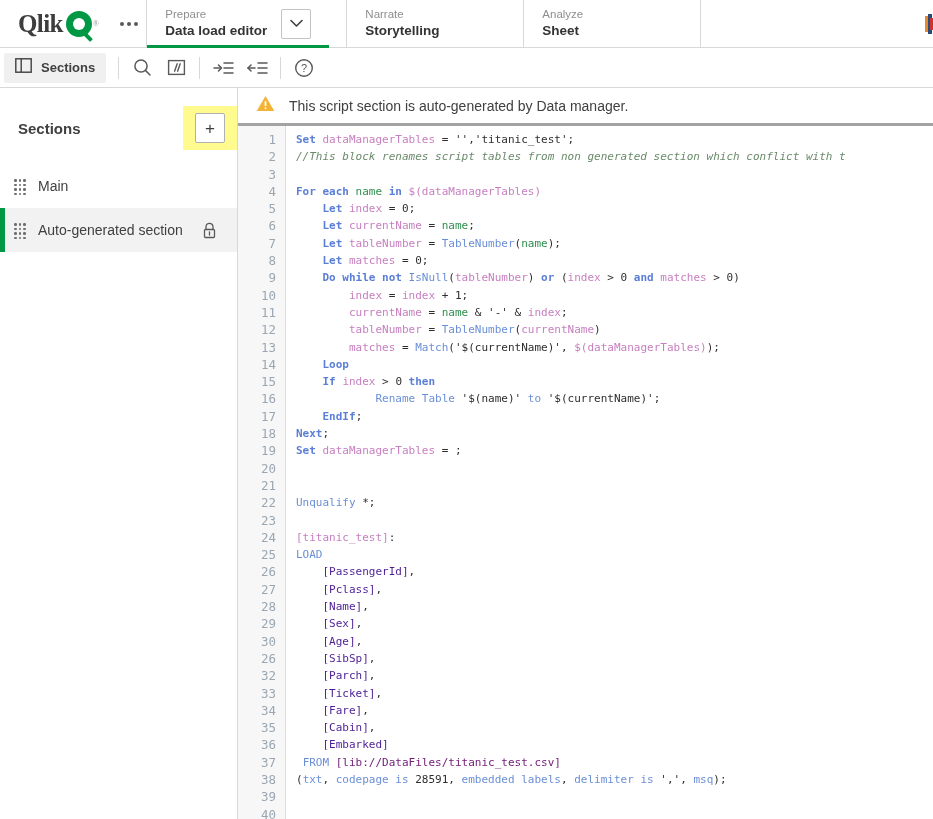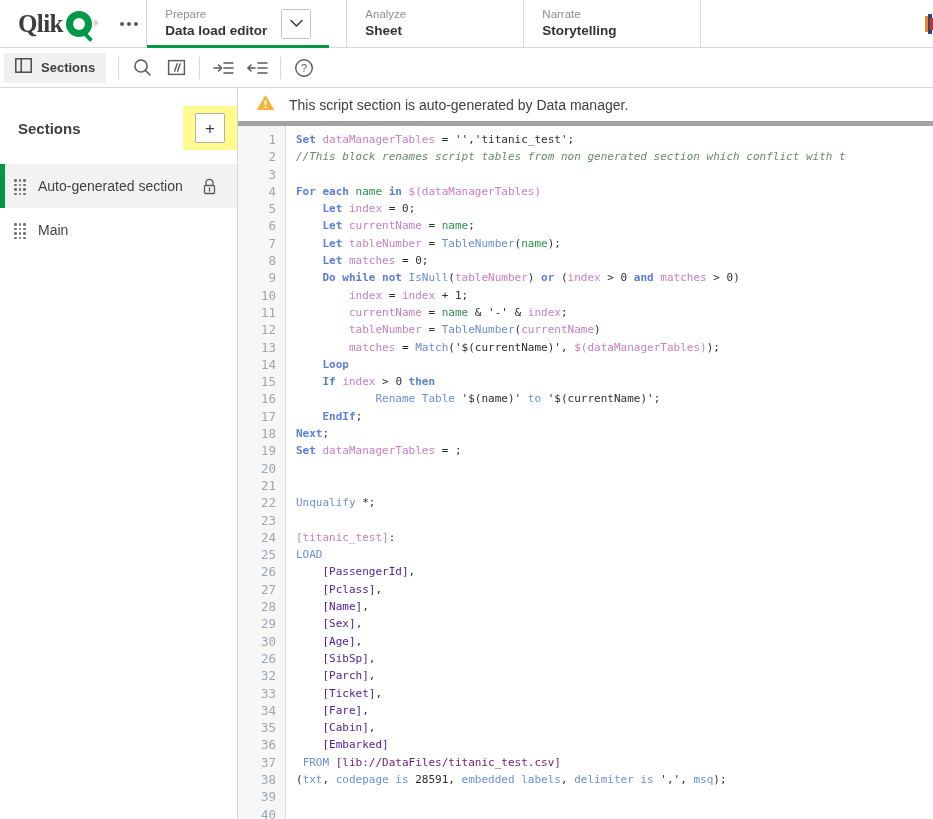--- a/index.html
+++ b/index.html
@@ -257,21 +257,21 @@
     min-width: 0;
     background: #ffffff;
   }
   .warn-bar {
     height: 38px;
     display: flex;
     align-items: center;
     gap: 14px;
     padding-left: 18px;
     background: #ffffff;
-    border-bottom: 5px solid #a3a3a3;
+    border-bottom: 3px solid #a3a3a3;
     flex: 0 0 38px;
   }
   .warn-bar .msg {
     font-size: 14px;
     color: #404040;
   }
 
   .code-area {
     flex: 1 1 auto;
     display: flex;
@@ -355,27 +355,27 @@
         <span class="label">Data load editor</span>
       </div>
       <span class="caret-box">
         <svg width="13" height="9" viewBox="0 0 13 9">
             <path d="M1 1.5 L6.5 7 L12 1.5" stroke="#404040" stroke-width="1.6" fill="none" stroke-linecap="round" stroke-linejoin="round"></path>
           </svg>
       </span>
     </div>
 
     <div class="nav-tab">
+      <span class="kicker">Narrate</span>
+      <span class="label">Storytelling</span>
+    </div>
+
+    <div class="nav-tab">
       <span class="kicker">Analyze</span>
       <span class="label">Sheet</span>
-    </div>
-
-    <div class="nav-tab">
-      <span class="kicker">Narrate</span>
-      <span class="label">Storytelling</span>
     </div>
 
     <div class="nav-tab blank"></div>
   </div>
 
   <div class="avatar-clip">
     <svg class="av" viewBox="0 0 26 20">
       <rect x="0" y="2" width="5" height="16" fill="#e8892b"></rect>
       <rect x="3" y="0" width="4" height="20" fill="#2b4a7a"></rect>
       <rect x="5" y="4" width="4" height="12" fill="#c9342c"></rect>
@@ -447,20 +447,38 @@
 <div class="body-wrap">
 
   <div class="sections-panel">
     <div class="sections-head">
       <span class="title">Sections</span>
       <span class="add-hl">
         <span class="add-btn">+</span>
       </span>
     </div>
 
+    <div class="sec-item">
+      <span class="grip">
+        <i></i>
+          <i></i>
+          <i></i>
+          <i></i>
+          <i></i>
+          <i></i>
+          <i></i>
+          <i></i>
+          <i></i>
+          <i></i>
+          <i></i>
+          <i></i>
+      </span>
+      <span class="sec-label">Main</span>
+    </div>
+
     <div class="sec-item selected">
       <span class="grip">
         <i></i>
           <i></i>
           <i></i>
           <i></i>
           <i></i>
           <i></i>
           <i></i>
           <i></i>
@@ -470,38 +488,20 @@
           <i></i>
       </span>
       <span class="sec-label">Auto-generated section</span>
       <span class="lock-wrap">
         <svg width="15" height="17" viewBox="0 0 15 17">
           <path d="M4 7.5 V4.8 a3.5 3.5 0 0 1 7 0 V7.5" fill="none" stroke="#595959" stroke-width="1.3"></path>
           <rect x="2.5" y="7.5" width="10" height="8" rx="1" fill="none" stroke="#595959" stroke-width="1.3"></rect>
           <line x1="7.5" y1="10" x2="7.5" y2="13" stroke="#595959" stroke-width="1.3" stroke-linecap="round"></line>
         </svg>
       </span>
-    </div>
-
-    <div class="sec-item">
-      <span class="grip">
-        <i></i>
-          <i></i>
-          <i></i>
-          <i></i>
-          <i></i>
-          <i></i>
-          <i></i>
-          <i></i>
-          <i></i>
-          <i></i>
-          <i></i>
-          <i></i>
-      </span>
-      <span class="sec-label">Main</span>
     </div>
   </div>
 
   <div class="editor-col">
 
     <div class="warn-bar">
       <span>
         <svg width="19" height="17" viewBox="0 0 19 17">
           <path d="M9.5 1 L18.3 16 L0.7 16 Z" fill="#f5b335"></path>
           <rect x="8.6" y="6" width="1.8" height="5.2" rx="0.8" fill="#ffffff"></rect>

